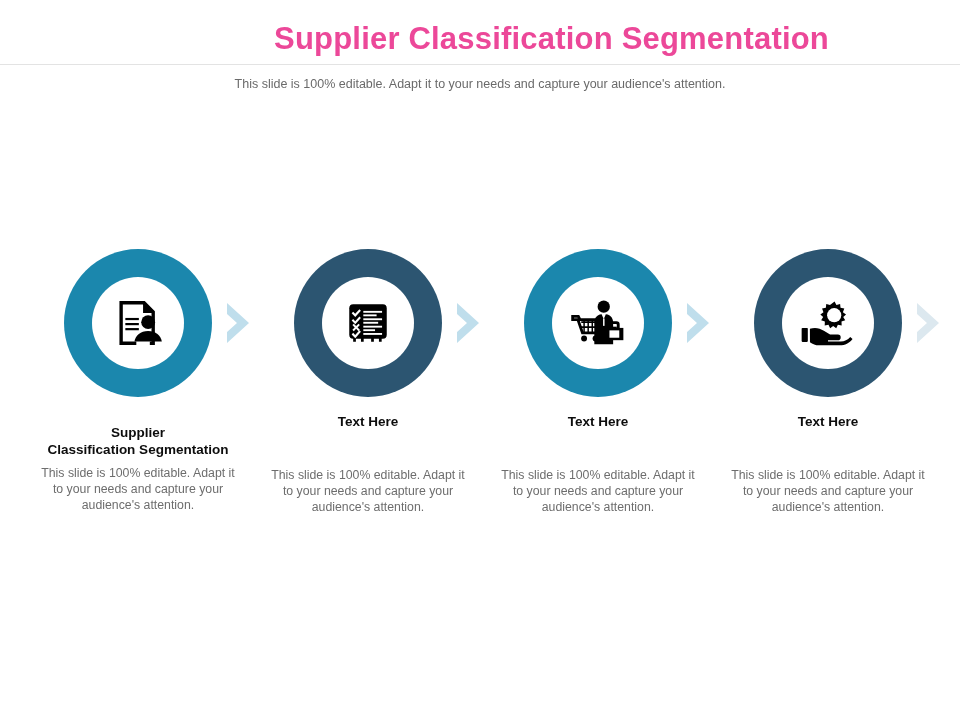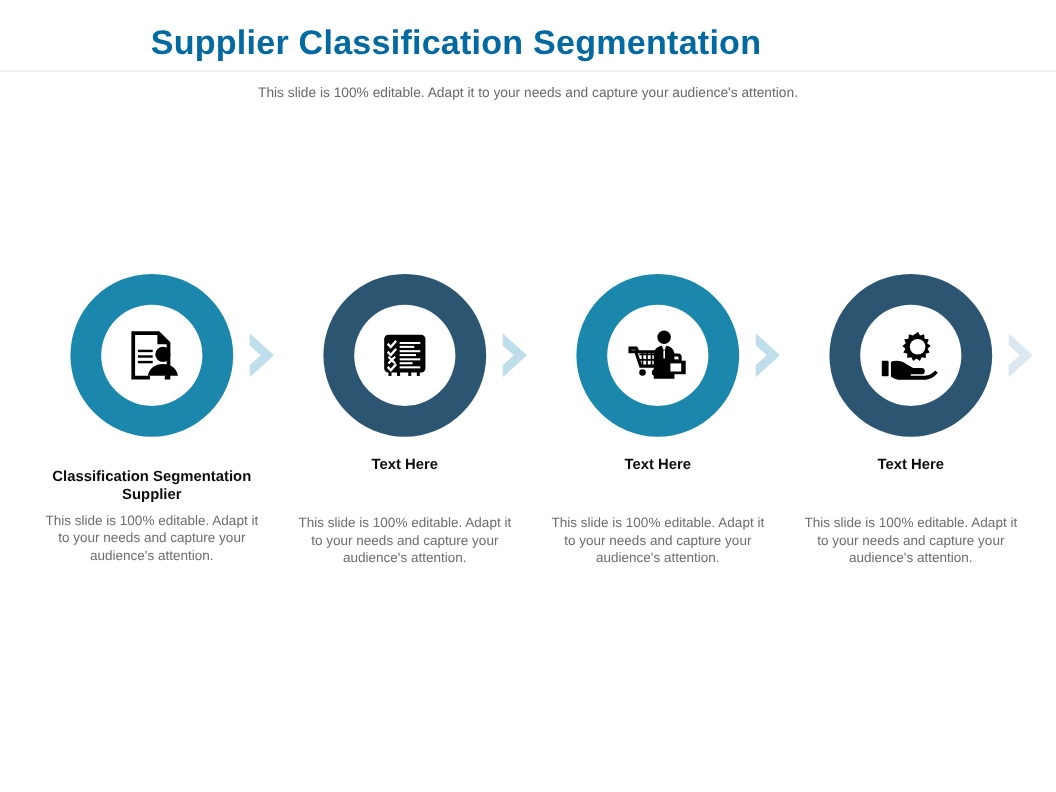--- a/index.html
+++ b/index.html
@@ -19,24 +19,24 @@
     height: 720px;
     background: #ffffff;
   }
 
   
   .slide-title {
     position: absolute;
     top: 20px;
     left: 0;
     width: 829px;
-    text-align: center;
+    text-align: right;
     font-size: 31px;
     font-weight: 700;
-    color: #0369a1;
+    color: #ec4899;
     letter-spacing: 0.2px;
     line-height: 38px;
   }
   .title-rule {
     position: absolute;
     top: 64px;
     left: 0;
     width: 960px;
     height: 1px;
     background: #e3e3e3;
@@ -156,22 +156,22 @@
             </svg>
           </span>
         </div>
       </div>
       <div class="chevron">
         <svg width="34" height="44" viewBox="0 0 34 44">
           <path d="M4 2 L26 22 L4 42 L4 31 L14 22 L4 13 Z" fill="#bfdeec"></path>
         </svg>
       </div>
       <div class="col-heading">
+        <div>Supplier</div>
         <div>Classification Segmentation</div>
-        <div>Supplier</div>
       </div>
       <div class="col-body">This slide is 100% editable. Adapt it to your needs and capture your audience's attention.</div>
     </div>
 
     <div class="column col-1">
       <div class="ring" style="background:#2c5571;">
         <div class="ring-inner">
           <span>
             <svg width="50" height="50" viewBox="0 0 64 64">
               <rect x="8" y="8" width="48" height="44" rx="5" fill="#000000"></rect>

